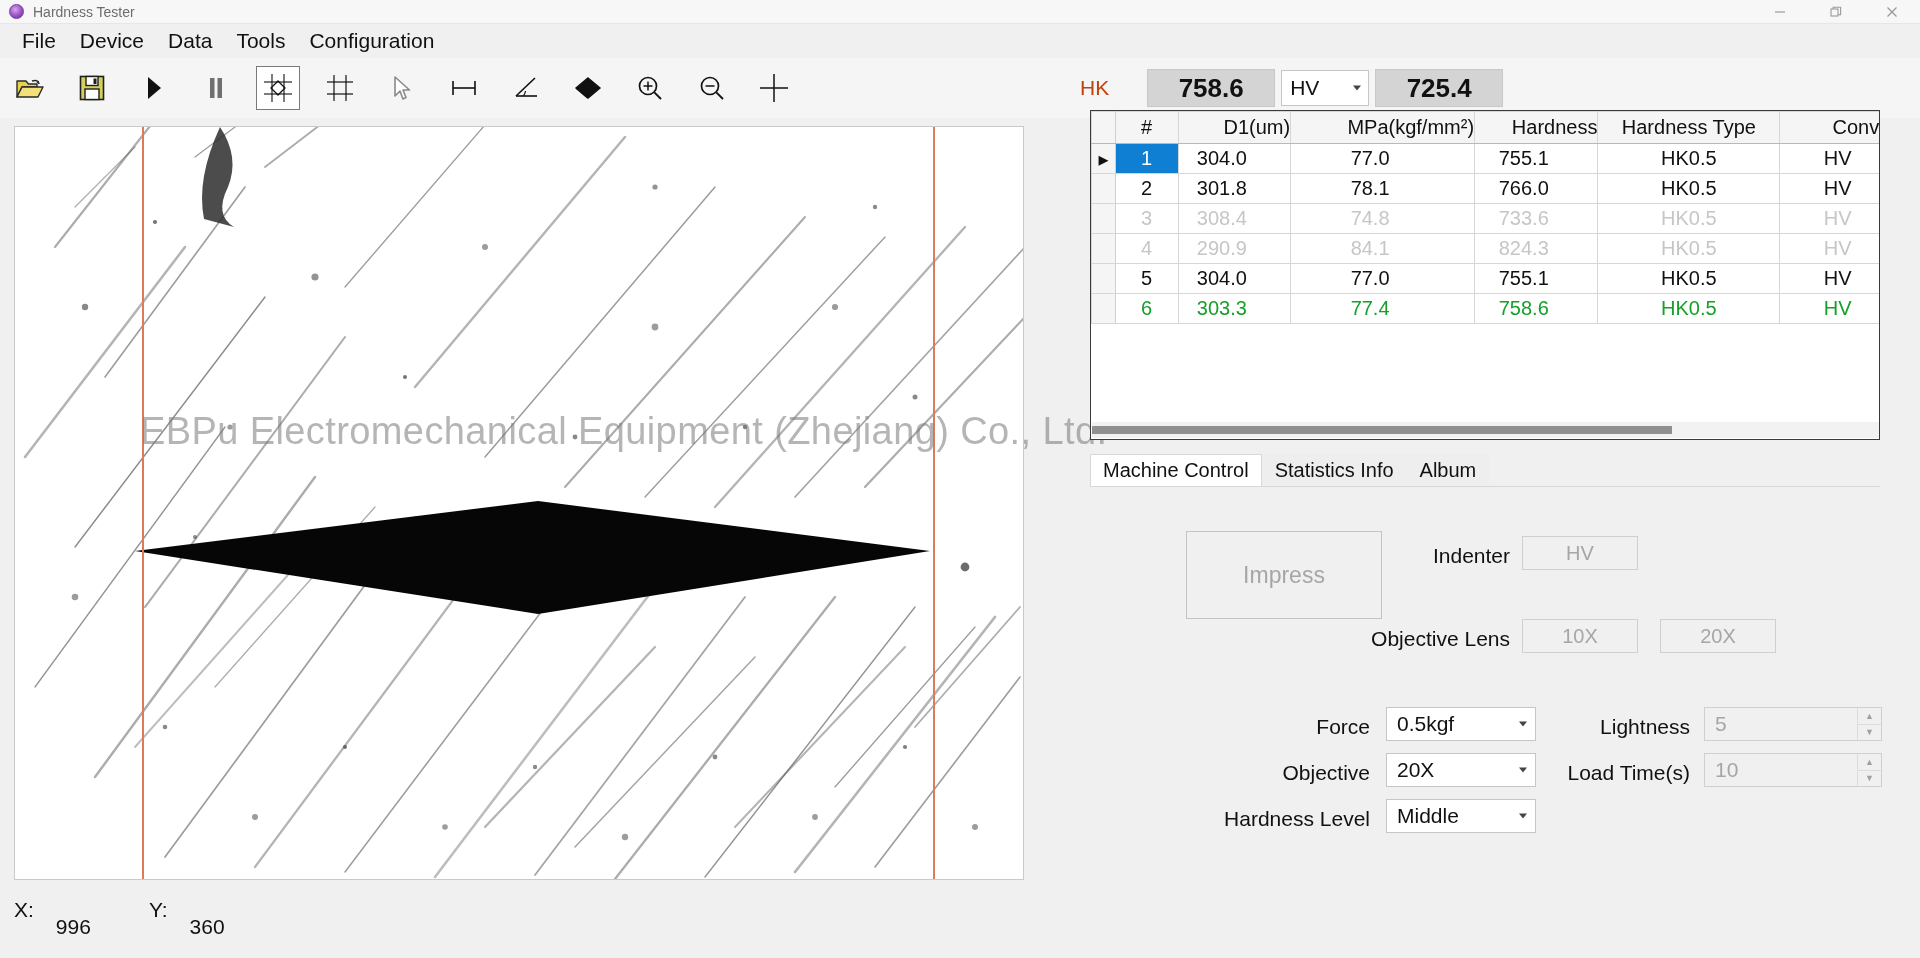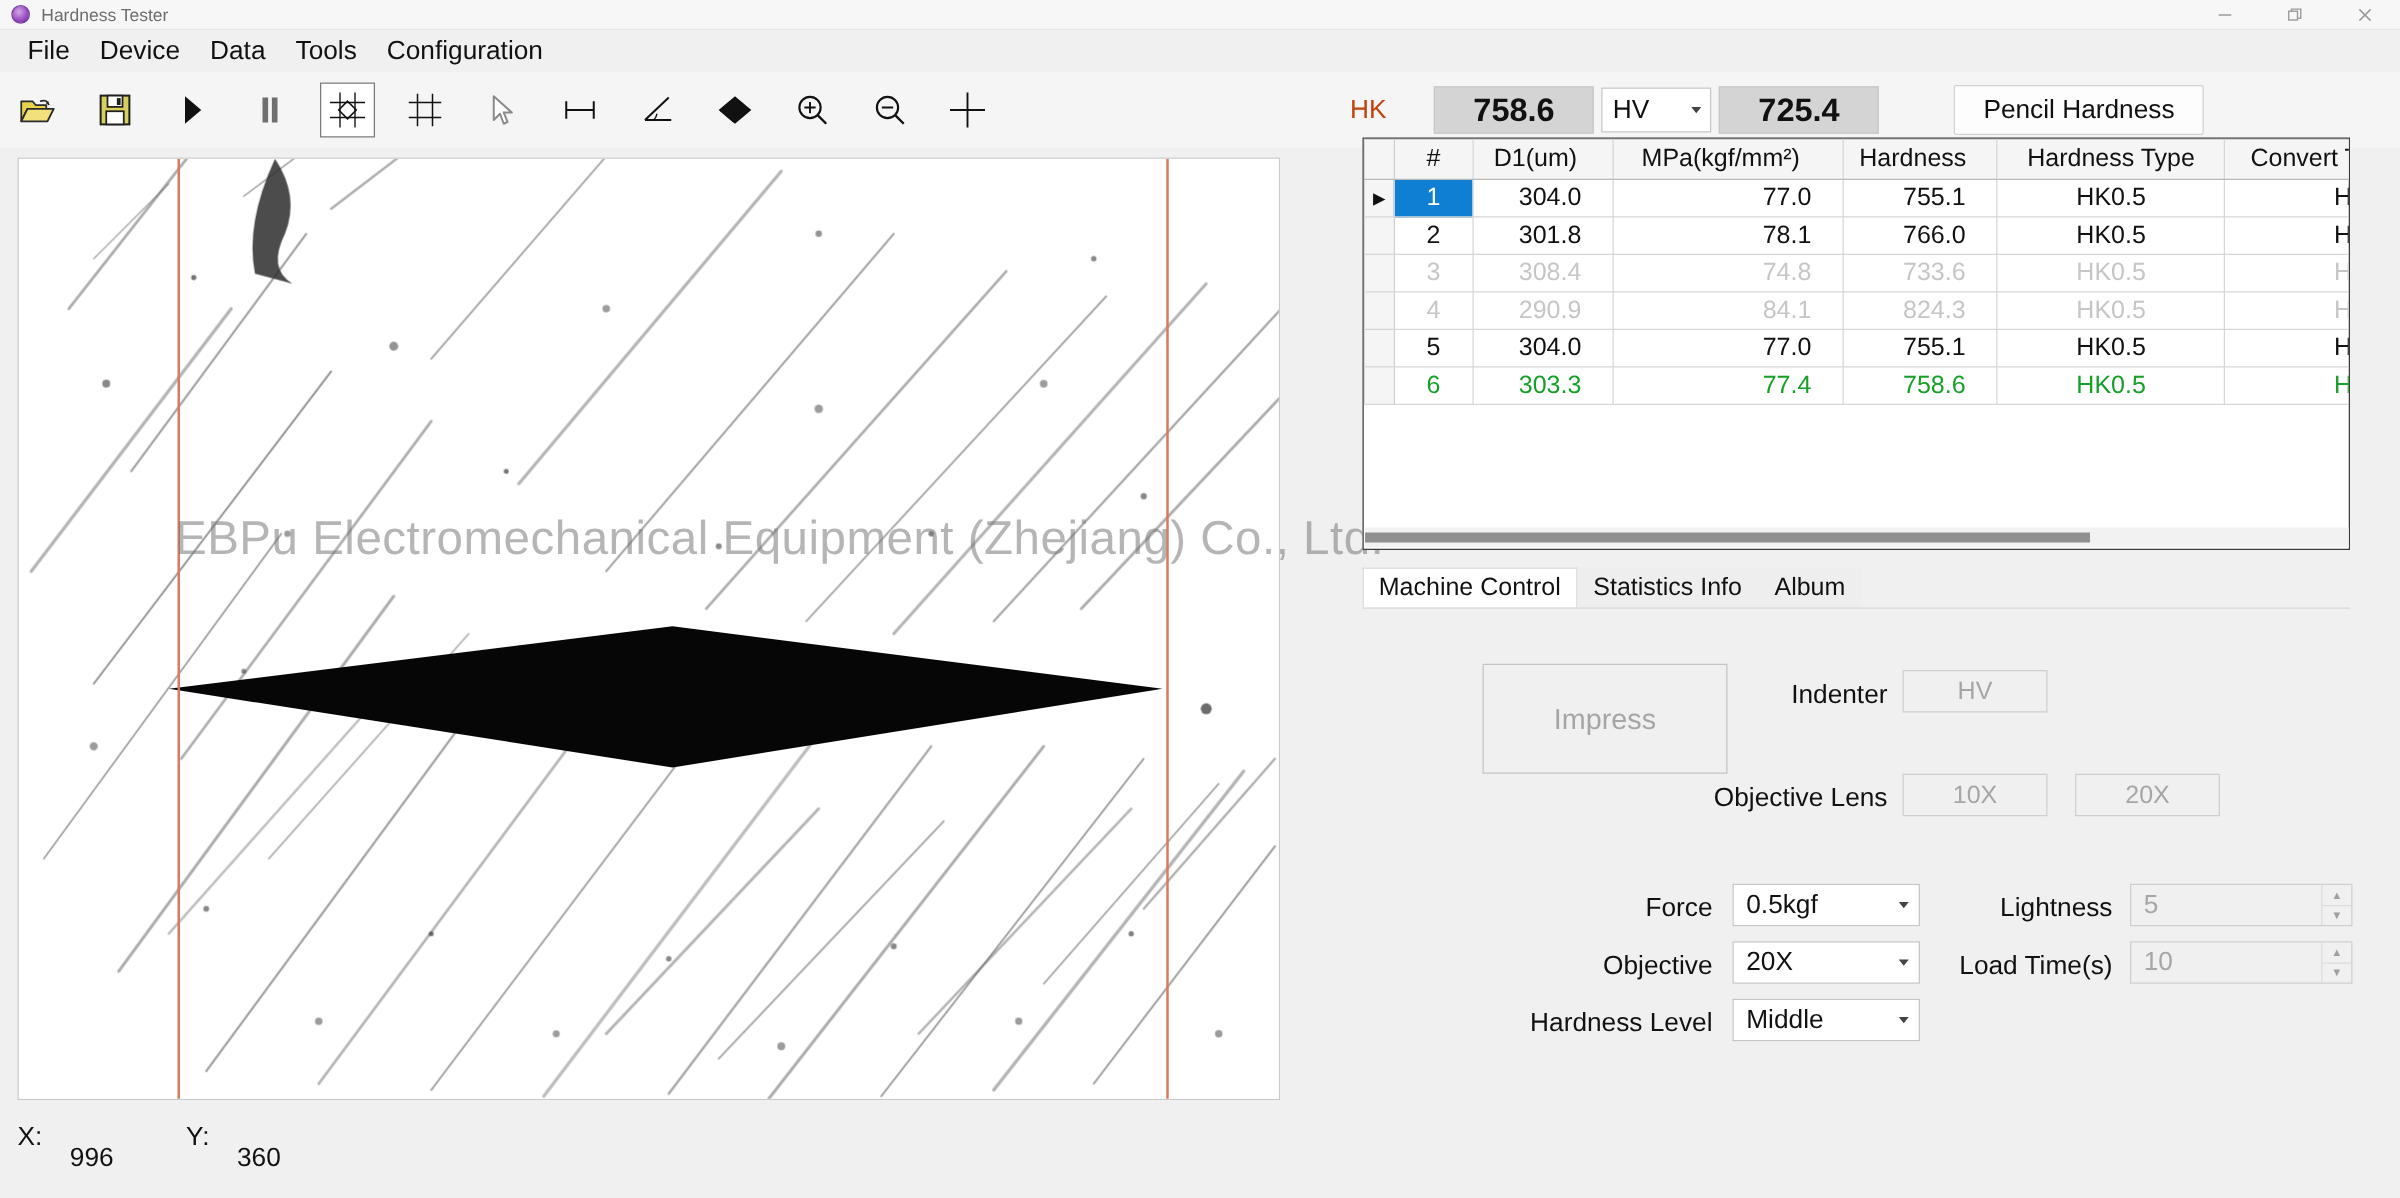--- a/index.html
+++ b/index.html
@@ -96,25 +96,25 @@
   .coords .k { margin-right: 22px; }
   .coords .v { margin-right: 58px; margin-top: 34px; }
 
   
   .rpanel { position: absolute; left: 1090px; top: 110px; width: 816px; height: 820px; }
 
   .tablebox { width: 790px; height: 330px; border: 1px solid #3a3a3a; background: #fff; position: relative; overflow: hidden; }
   table.grid { border-collapse: collapse; width: 830px; table-layout: fixed; }
   table.grid th, table.grid td {
     border: 1px solid #d6d6d6; height: 30px; font-size: 20px; color: #111;
-    text-align: right; padding-right: 25px; font-weight: normal; white-space: nowrap;
+    text-align: center; padding-right: 25px; font-weight: normal; white-space: nowrap;
   }
   table.grid th {
-    background: #f5f5f5; border-bottom: 1px solid #b9b9b9; text-align: center;
-    padding-right: 12px; height: 32px;
+    background: #f5f5f5; border-bottom: 1px solid #b9b9b9; text-align: right;
+    padding-right: 0; height: 32px;
   }
   table.grid th.c0, table.grid td.c0 { width: 22px; padding: 0; text-align: center; background:#f5f5f5; border-right:1px solid #cfcfcf;}
   table.grid th.c1, table.grid td.c1 { width: 58px; text-align: center; padding-right: 0; }
   table.grid th.c2, table.grid td.c2 { width: 104px; }
   table.grid th.c3, table.grid td.c3 { width: 170px; }
   table.grid th.c4, table.grid td.c4 { width: 114px; }
   table.grid th.c5, table.grid td.c5 { width: 168px; text-align: center; padding-right: 0; }
   table.grid th.c6, table.grid td.c6 { width: 130px; }
   tr.dim td { color: #c6c6c6; }
   tr.green td { color: #16a028; }
@@ -322,21 +322,20 @@
   </div>
 
   <div class="readout">
     <div class="ro-label">HK</div>
     <div class="ro-value">758.6</div>
     <div class="ro-select">
       <span>HV</span>
       <span class="caret"></span>
     </div>
     <div class="ro-value" style="margin-left:6px">725.4</div>
-    <div class="pencil-btn">Pencil Hardness</div>
   </div>
 
   <div class="imgwrap">
     <svg id="specimen" viewBox="0 0 1010 754" preserveAspectRatio="none">
       <defs>
         <pattern id="scratches" width="1010" height="754" patternUnits="userSpaceOnUse">
           <rect width="1010" height="754" fill="#ffffff"></rect>
           <g stroke="#3c3c3c" stroke-linecap="round" fill="none" opacity="0.85">
             <path d="M40 120 L150 -20" stroke-width="2.2" opacity=".5"></path>
             <path d="M90 250 L230 60" stroke-width="1.6" opacity=".6"></path>

